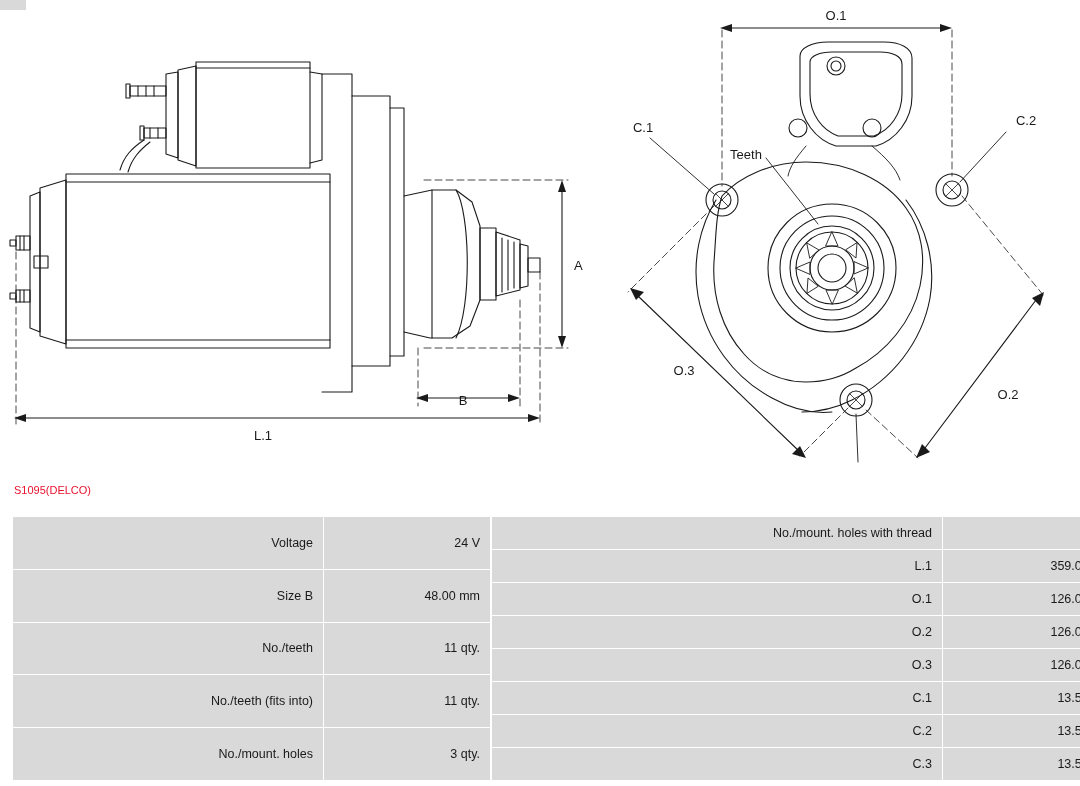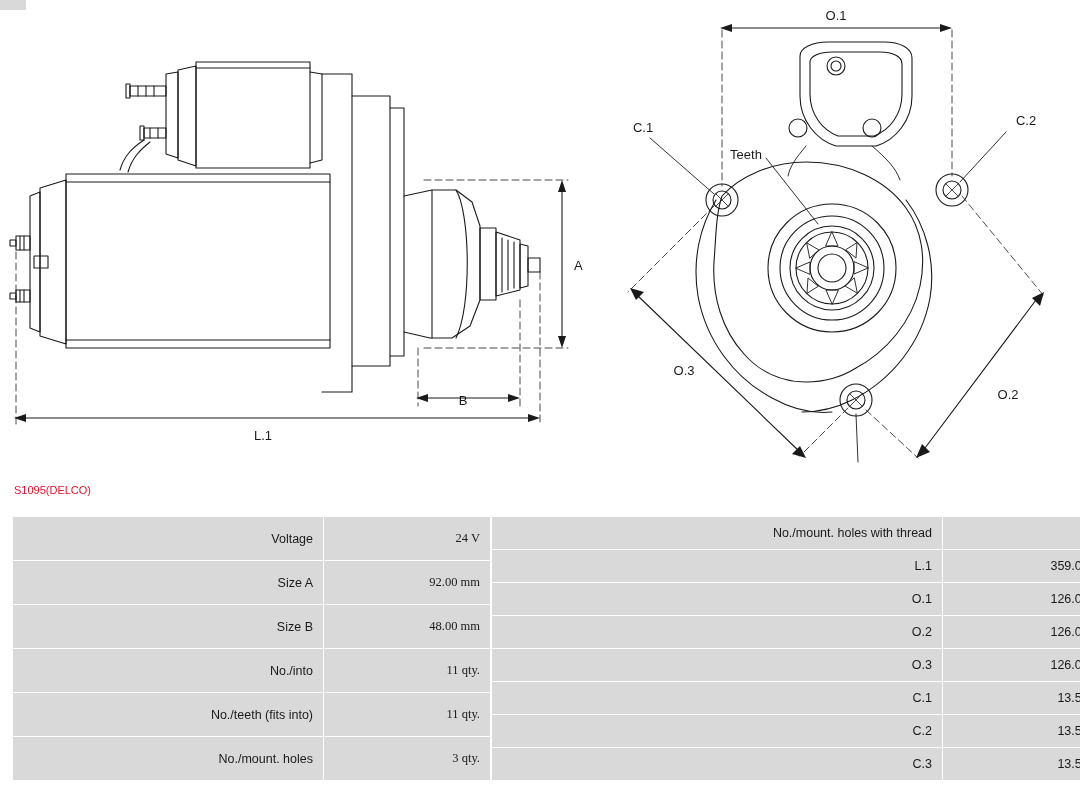--- a/index.html
+++ b/index.html
@@ -55,21 +55,21 @@
     color: #1a1a1a;
     font-family: "Liberation Sans", sans-serif;
   }
   table.spec td.label {
     text-align: right;
   }
   table.spec td.value {
     text-align: right;
   }
   table.spec.left td.label { width: 290px; text-align: right; }
-  table.spec.left td.value { width: 146px; font-family: Liberation Serif, serif; }
+  table.spec.left td.value { width: 146px; }
   table.spec.right td.label { width: 430px; }
   table.spec.right td.value { width: 160px; }
   .crop-mark {
     position: absolute;
     left: 0;
     top: 0;
     width: 26px;
     height: 10px;
     background: #d9d9d9;
   }
@@ -254,29 +254,25 @@
 <div class="part-title">S1095(DELCO)</div>
 
 <div id="spec-tables">
   <table class="spec left">
     <tbody id="left-body">
         <tr>
           <td class="label">Voltage</td>
           <td class="value">24 V</td>
         </tr>
         <tr>
-          <td class="label">Size A</td>
-          <td class="value">92.00 mm</td>
-        </tr>
-        <tr>
           <td class="label">Size B</td>
           <td class="value">48.00 mm</td>
         </tr>
         <tr>
-          <td class="label">No./into</td>
+          <td class="label">No./teeth</td>
           <td class="value">11 qty.</td>
         </tr>
         <tr>
           <td class="label">No./teeth (fits into)</td>
           <td class="value">11 qty.</td>
         </tr>
         <tr>
           <td class="label">No./mount. holes</td>
           <td class="value">3 qty.</td>
         </tr>

